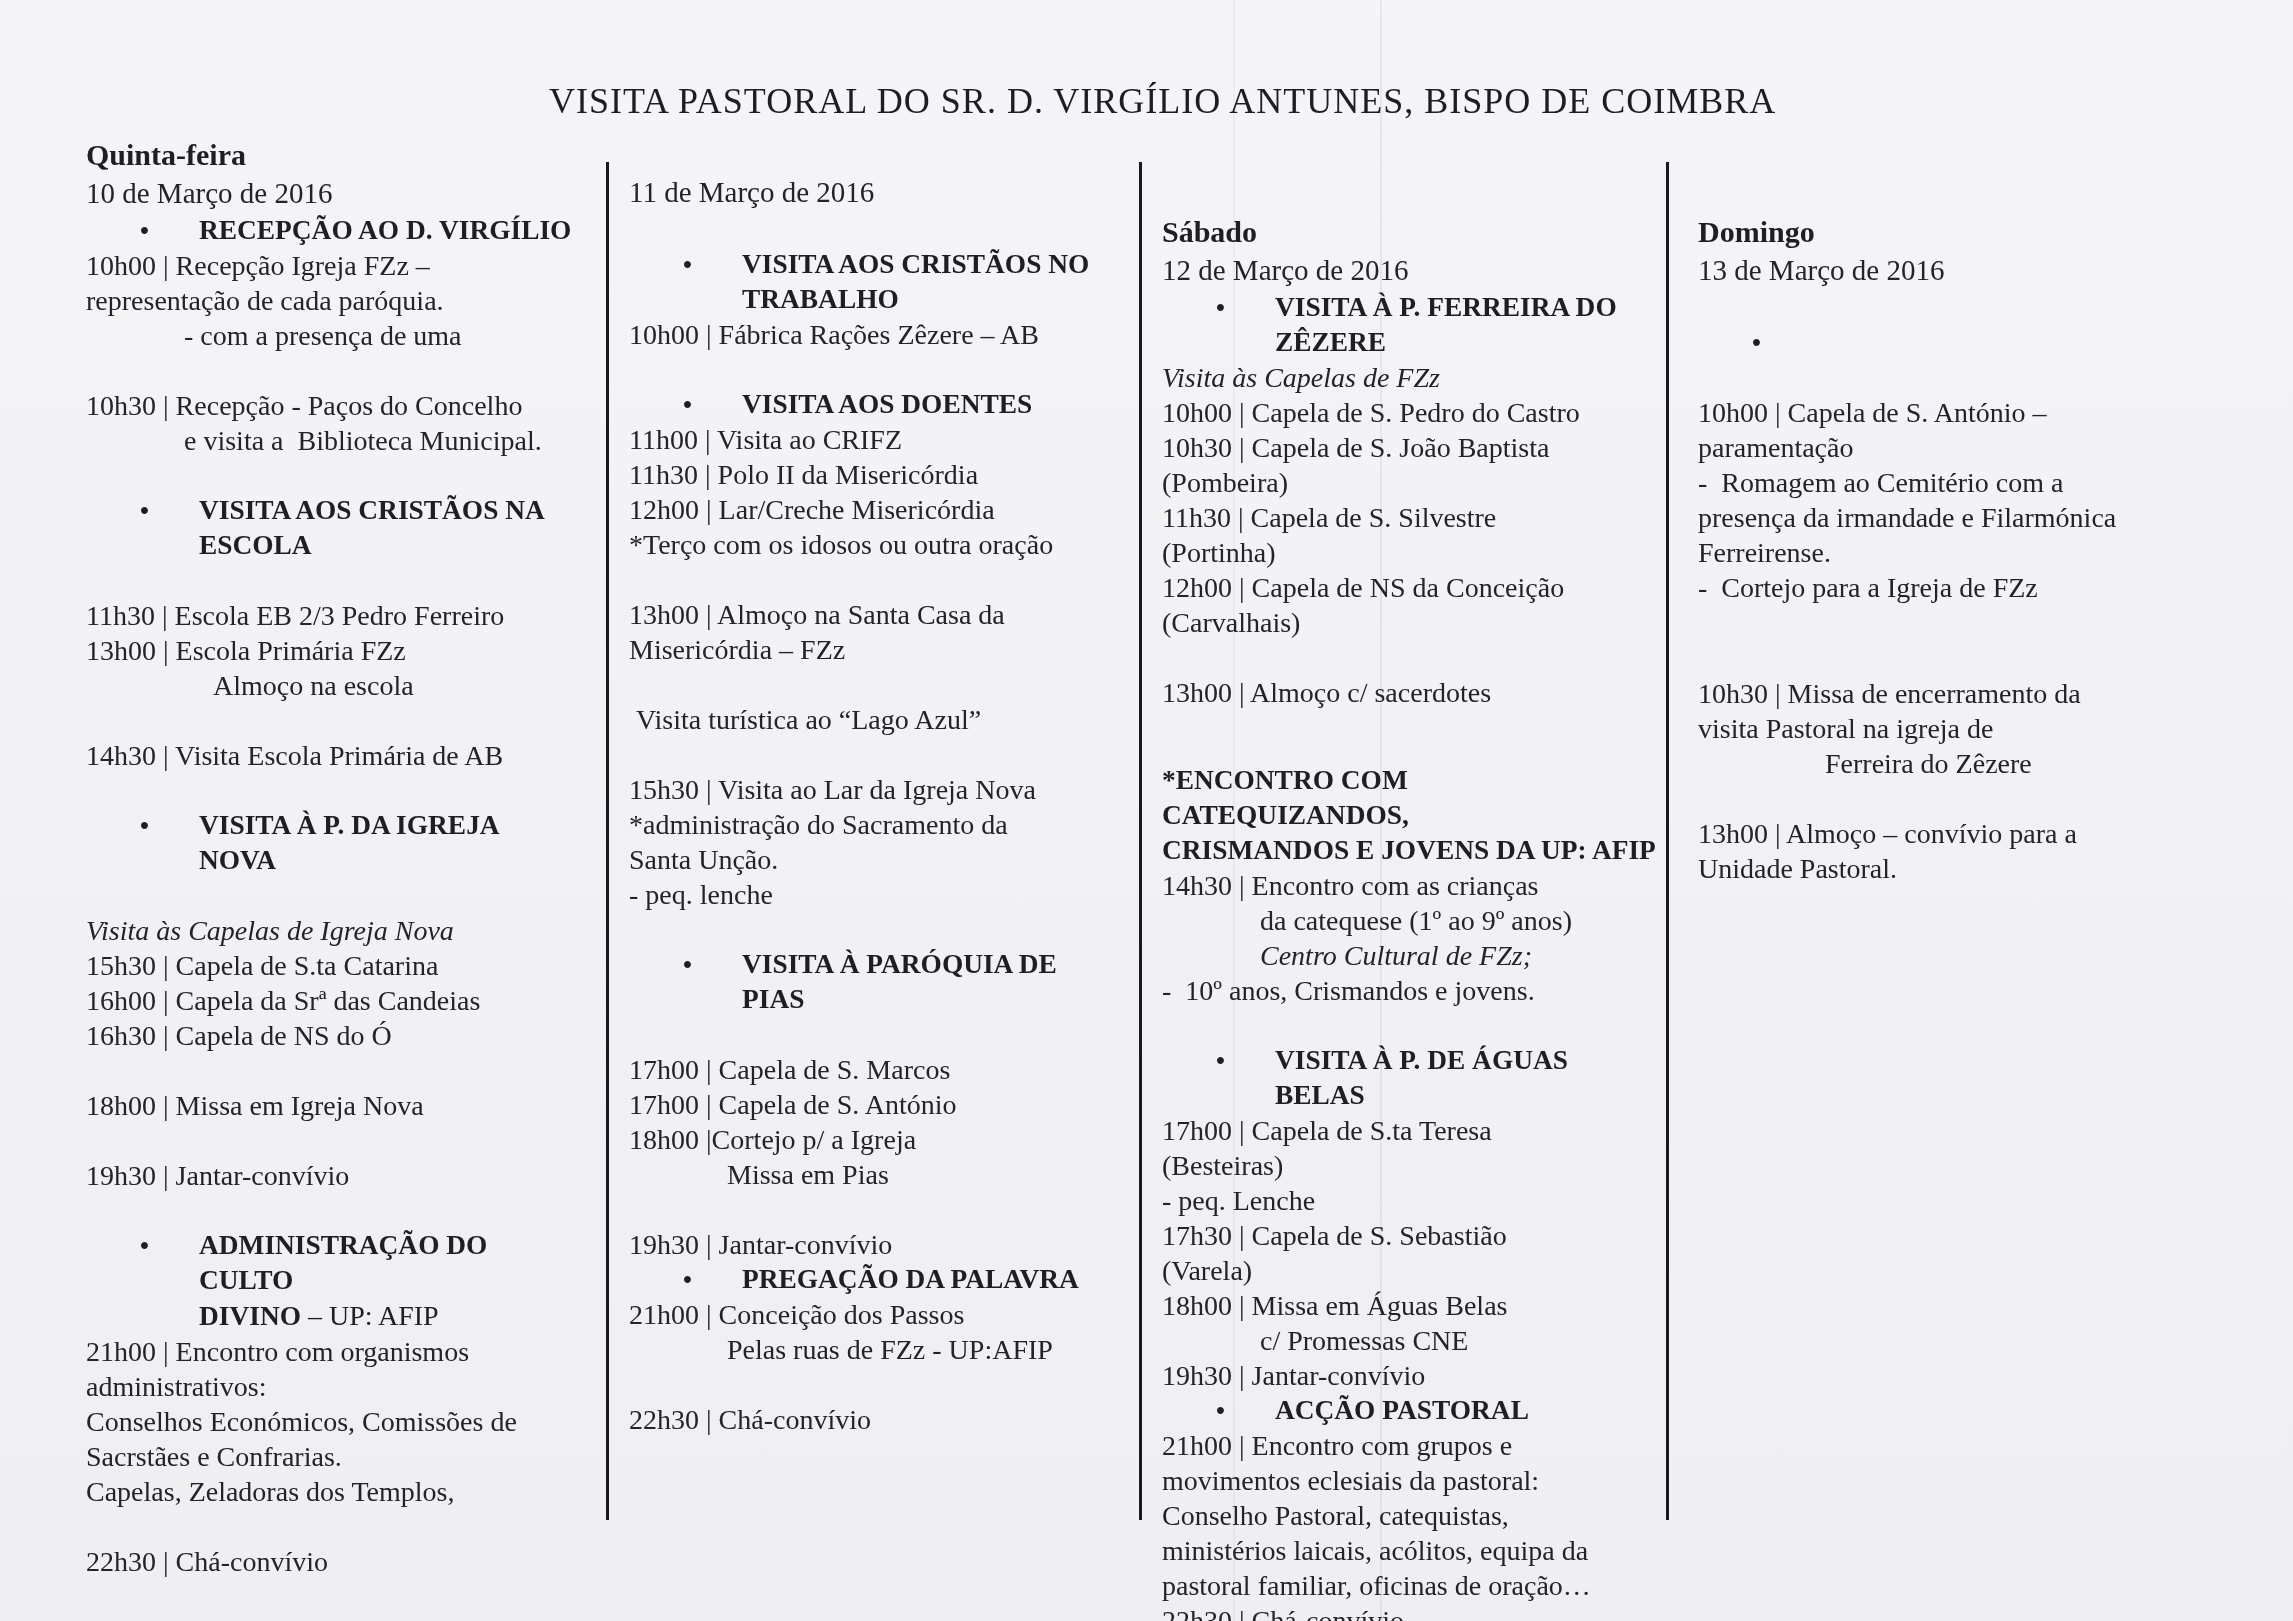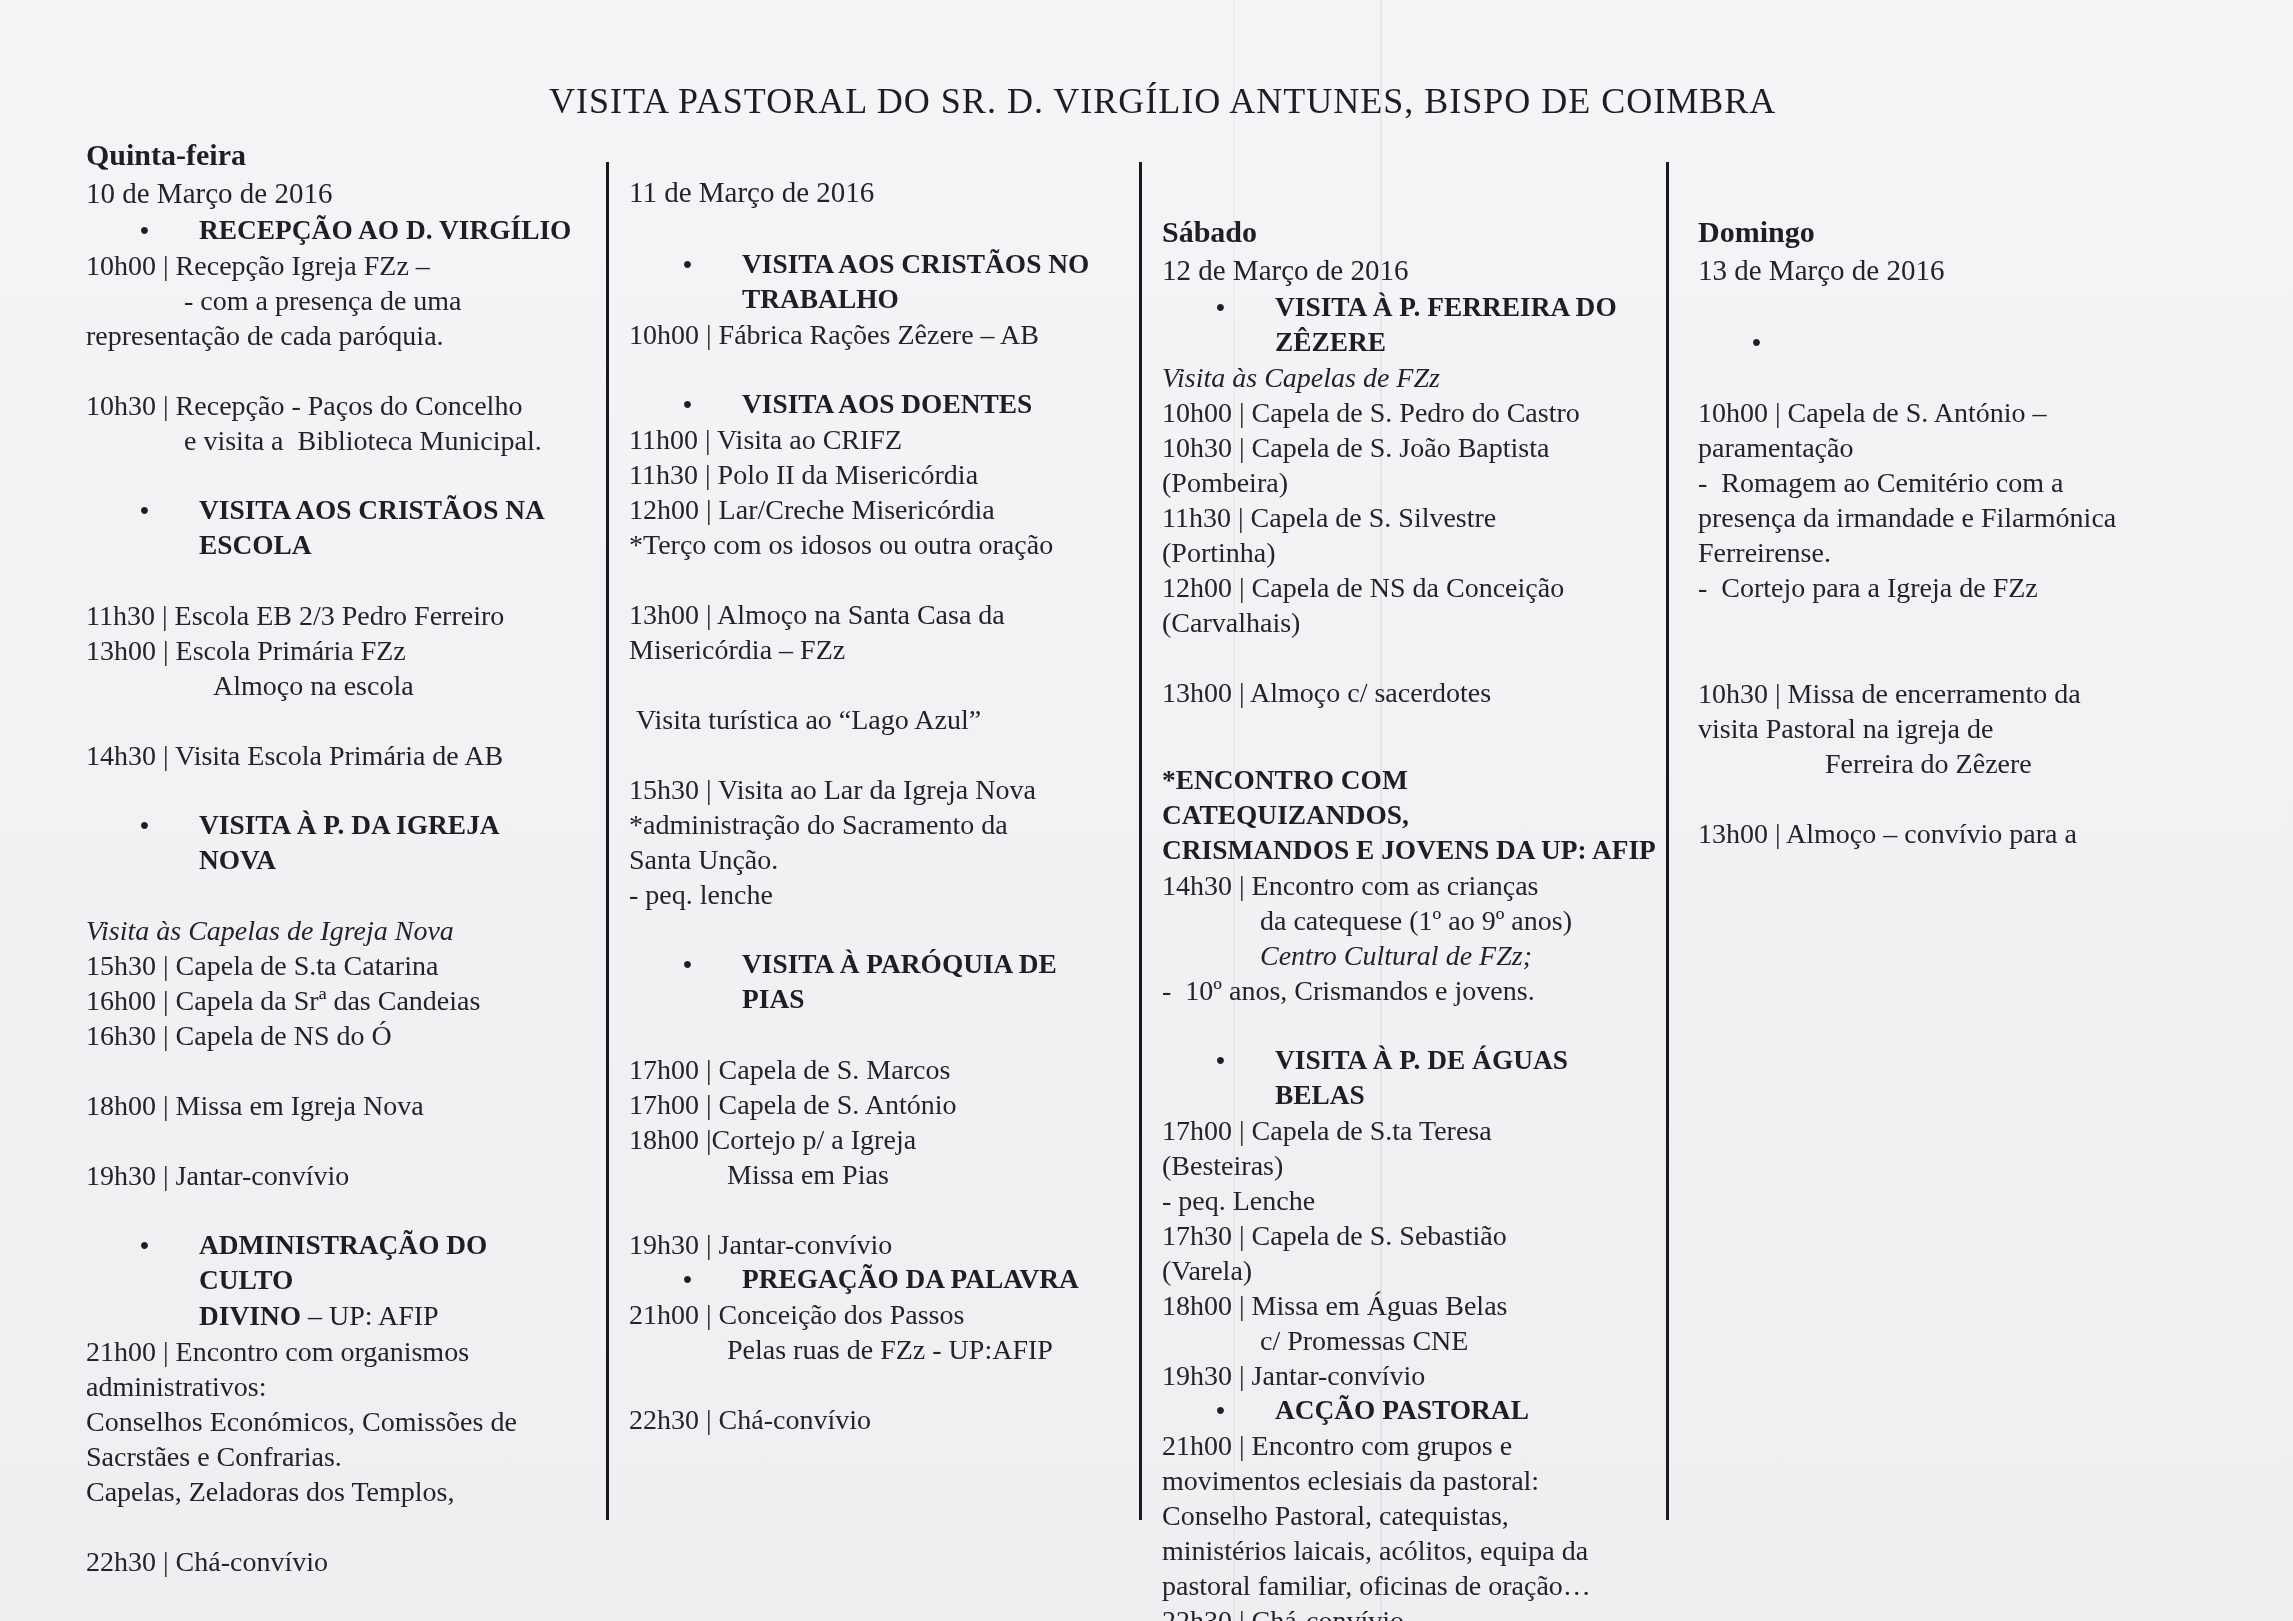--- a/index.html
+++ b/index.html
@@ -50,22 +50,22 @@
   <div class="vline v2"></div>
   <div class="vline v3"></div>
   <div class="crease c1"></div>
   <div class="crease c2"></div>
 
   <div class="col c0">
       <div class="li day">Quinta-feira</div>
       <div class="li date">10 de Março de 2016</div>
       <div class="li h"><span class="bullet">•</span><span>RECEPÇÃO AO D. VIRGÍLIO</span></div>
       <div class="li p">10h00 | Recepção Igreja FZz –</div>
+      <div class="li p">representação de cada paróquia.</div>
       <div class="li p ind2">- com a presença de uma</div>
-      <div class="li p">representação de cada paróquia.</div>
       <div class="gap"></div>
       <div class="li p">10h30 | Recepção - Paços do Concelho</div>
       <div class="li p ind2">e visita a  Biblioteca Municipal.</div>
       <div class="gap"></div>
       <div class="li h"><span class="bullet">•</span><span>VISITA AOS CRISTÃOS NA
 ESCOLA</span></div>
       <div class="gap"></div>
       <div class="li p">11h30 | Escola EB 2/3 Pedro Ferreiro</div>
       <div class="li p">13h00 | Escola Primária FZz</div>
       <div class="li p ind3">Almoço na escola</div>
@@ -181,15 +181,16 @@
       <div class="li p">-  Romagem ao Cemitério com a</div>
       <div class="li p">presença da irmandade e Filarmónica</div>
       <div class="li p">Ferreirense.</div>
       <div class="li p">-  Cortejo para a Igreja de FZz</div>
       <div class="gap" style="height: 71px;"></div>
       <div class="li p">10h30 | Missa de encerramento da</div>
       <div class="li p">visita Pastoral na igreja de</div>
       <div class="li p ind3">Ferreira do Zêzere</div>
       <div class="gap"></div>
       <div class="li p">13h00 | Almoço – convívio para a</div>
+      <div class="li p">Unidade Pastoral.</div>
     </div>
 </div>
 
 
 </body></html>

